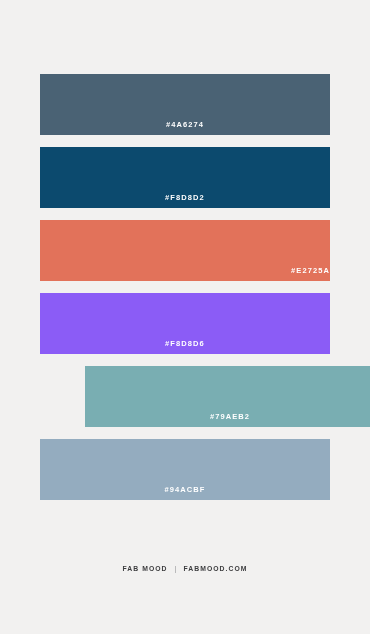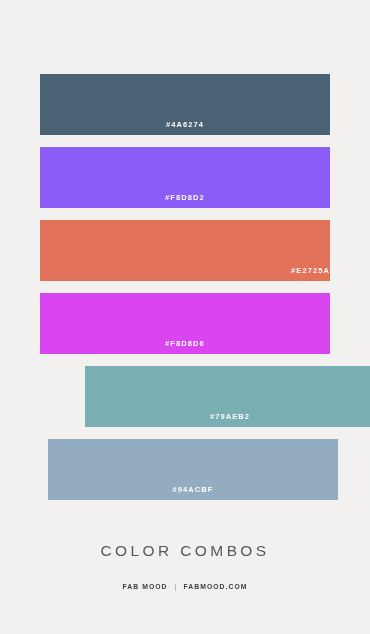--- a/index.html
+++ b/index.html
@@ -92,39 +92,38 @@
 </style>
 </head>
 <body style="background: rgb(242, 241, 240);">
 
 <div id="palette-page" style="background: rgb(242, 241, 240);">
 
   <div id="swatch-stack">
       <div class="swatch" style="background: rgb(74, 98, 116);">
         <div class="swatch-hex" style="color: rgb(255, 255, 255);">#4A6274</div>
       </div>
-      <div class="swatch" style="background: #8b5cf6;">
+      <div class="swatch" style="background: #0c4a6e;">
         <div class="swatch-hex" style="color: rgb(255, 255, 255);">#F8D8D2</div>
       </div>
       <div class="swatch" style="background: rgb(226, 114, 90); justify-content: flex-end;">
         <div class="swatch-hex" style="color: rgb(255, 255, 255);">#E2725A</div>
       </div>
-      <div class="swatch" style="background: #d946ef;">
+      <div class="swatch" style="background: #8b5cf6;">
         <div class="swatch-hex" style="color: rgb(255, 255, 255);">#F8D8D6</div>
       </div>
       <div class="swatch" style="background: rgb(121, 174, 178); margin-left: 45px;">
         <div class="swatch-hex" style="color: rgb(255, 255, 255);">#79AEB2</div>
       </div>
-      <div class="swatch" style="background: rgb(148, 172, 191); margin-left: 8px;">
+      <div class="swatch" style="background: rgb(148, 172, 191);">
         <div class="swatch-hex" style="color: rgb(255, 255, 255);">#94ACBF</div>
       </div>
     </div>
 
   <div id="footer-block">
-    <div id="page-title">COLOR COMBOS</div>
     <div id="brand-row">
       <span>FAB MOOD</span>
       <span id="brand-divider">|</span>
       <span>FABMOOD.COM</span>
     </div>
   </div>
 
 </div>
 
 </body></html>

